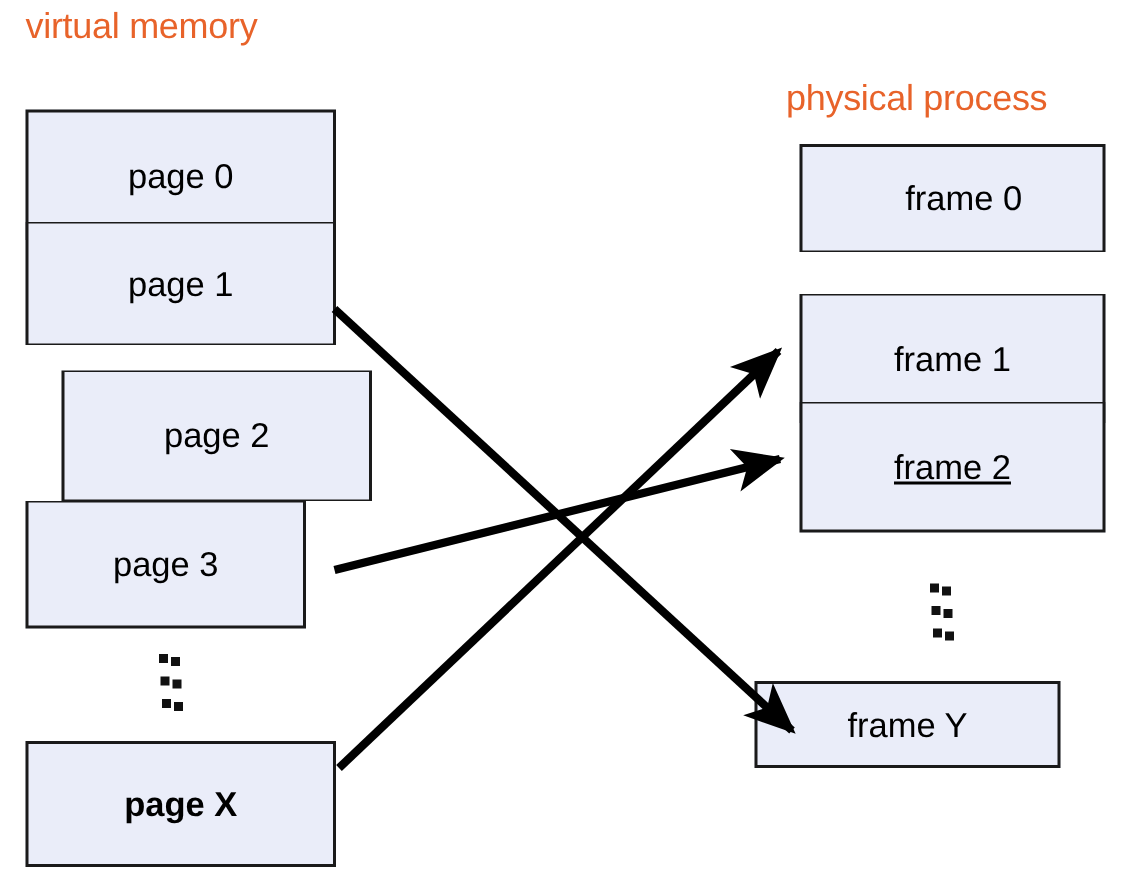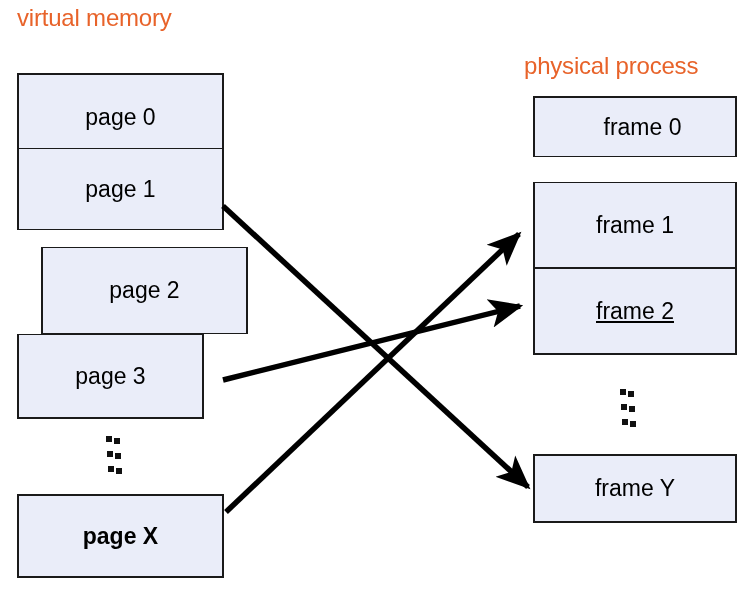--- a/index.html
+++ b/index.html
@@ -112,40 +112,40 @@
       <i></i>
       <i></i>
       <i></i>
       <i></i>
   </div>
 
   <div class="mem-box" style="left:17px; top:494px; width:207px; height:84px;font-weight:bold;">
       <span>page X</span>
     </div>
 
-  <div class="mem-box stack-top" style="left:533px; top:96px;  width:204px; height:61px;padding-left:15px;">
+  <div class="mem-box stack-top" style="left:533px; top:96px;  width:204px; height:72px;padding-left:15px;">
       <span>frame 0</span>
     </div>
-  <div class="mem-box stack-mid" style="left:533px; top:182px; width:204px; height:86px;">
+  <div class="mem-box stack-mid" style="left:533px; top:196px; width:204px; height:86px;">
       <span>frame 1</span>
     </div>
   <div class="mem-box stack-bottom" style="left:533px; top:268px; width:204px; height:87px;text-decoration:underline;">
       <span>frame 2</span>
     </div>
 
   <div class="vdots" style="left:619px; top:389px;">
     <i></i>
       <i></i>
       <i></i>
       <i></i>
       <i></i>
       <i></i>
   </div>
 
-  <div class="mem-box" style="left:533px; top:454px; width:204px; height:69px;">
+  <div class="mem-box" style="left:503px; top:454px; width:204px; height:58px;">
       <span>frame Y</span>
     </div>
 
   <svg id="arrow-layer" viewBox="0 0 755 589">
     <defs>
       <marker id="ah" markerWidth="7" markerHeight="7" refX="5.6" refY="3" orient="auto" markerUnits="strokeWidth">
         <path d="M0,0.35 L6.2,3 L0,5.65 L1.5,3 Z" fill="#000000"></path>
       </marker>
     </defs>
 

